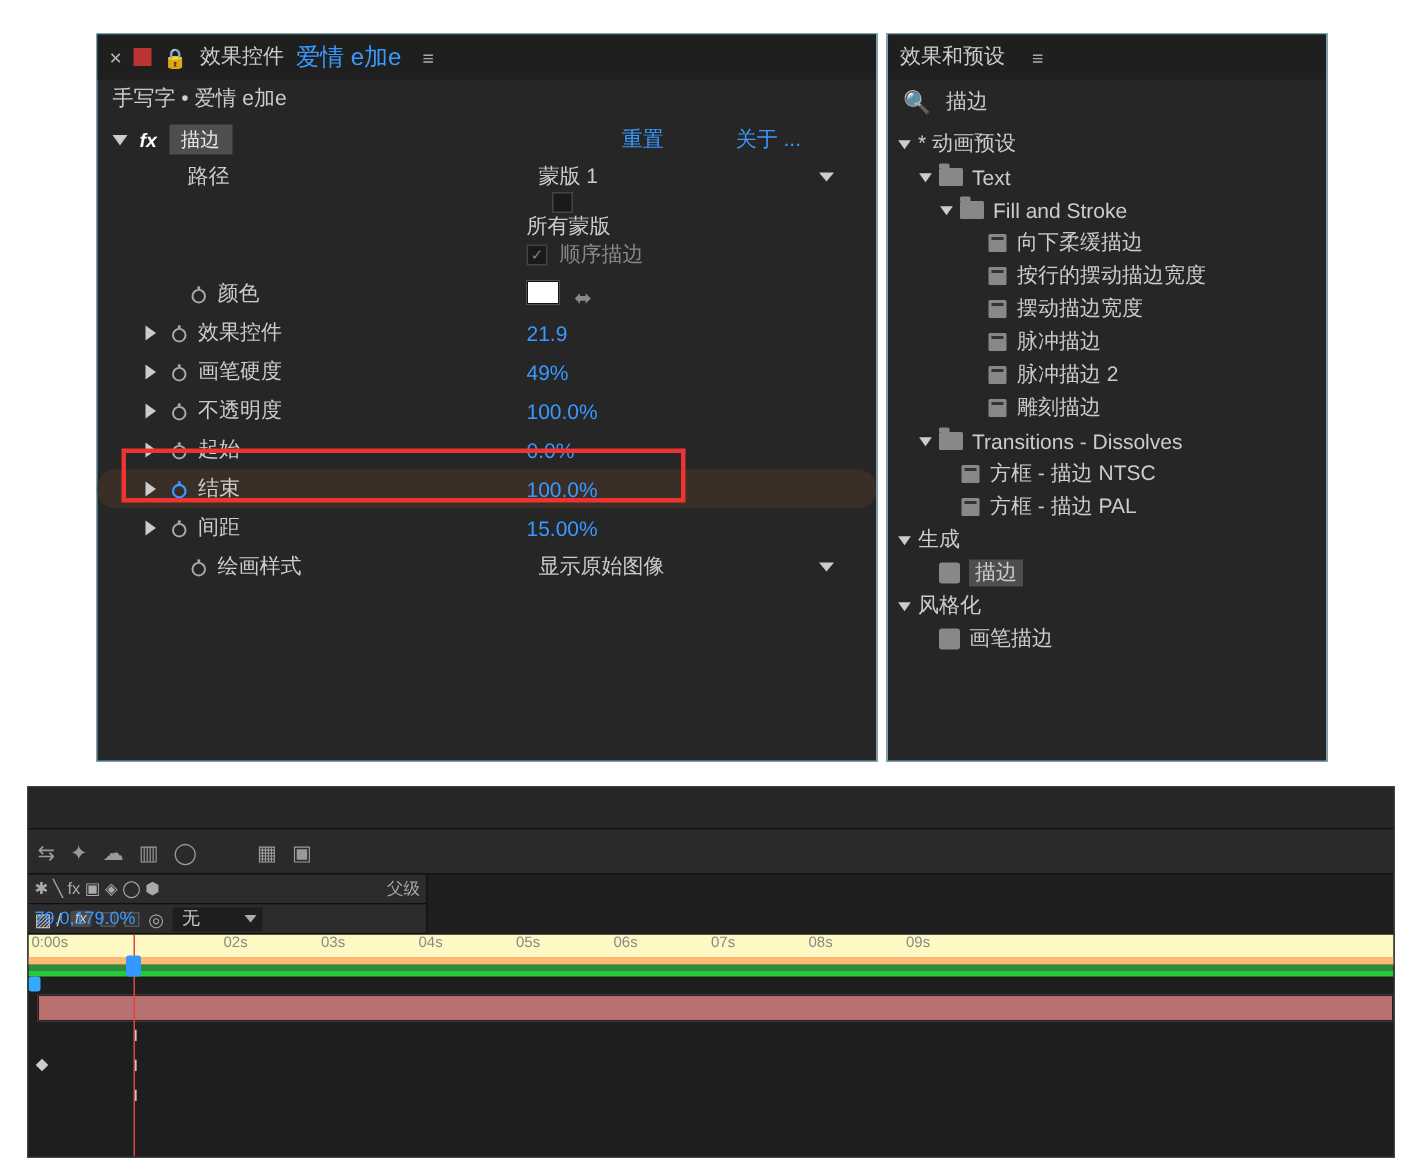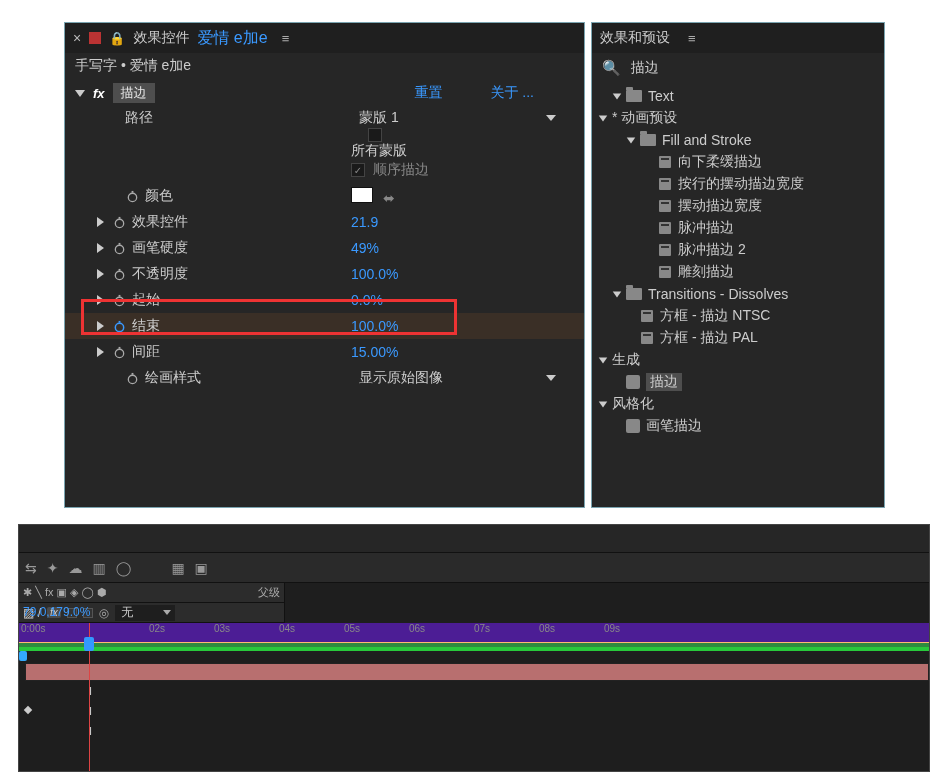--- a/index.html
+++ b/index.html
@@ -81,21 +81,21 @@
   
   .tl-colhead { height: 20px; background: #2c2c2c; display: flex; align-items: center; padding: 0 4px; font-size: 11px; color: #aaa; gap: 4px; border-bottom: 1px solid #111;}
   .tl-layer-row { height: 20px; background: #2c2c2c; display: flex; align-items: center; padding: 0 4px; font-size: 12px; color: #ccc; border-bottom: 1px solid #111; gap:6px;}
   .fx-chip { background: #4a4a4a; padding: 0 3px; font-style: italic; font-size: 10px; border-radius:2px;}
   .none-dd { background: #1e1e1e; padding: 0 18px 0 6px; height: 16px; display: flex; align-items: center; font-size: 12px; position: relative; min-width: 60px;}
   .none-dd::after { content: ""; position: absolute; right: 4px; top: 5px; border-left: 4px solid transparent; border-right: 4px solid transparent; border-top: 5px solid #aaa; }
   .swirl { color: #aaa; }
   
   .tl-scale { position: absolute; left: 4px; top: 80px; color: #3a99ff; font-size: 12px; }
   
-  .ruler { height: 20px; background: #4c1d95; position: relative; border-bottom: 1px solid #fdba74; }
+  .ruler { height: 20px; background: #fef9c3; position: relative; border-bottom: 5px solid #fdba74; }
   .ruler .tick { position: absolute; top: 0; font-size: 10px; color: #888; }
   .playhead { position: absolute; top: 0; bottom: 0; width: 1px; background: #d44; }
   .playhead-head { position: absolute; top: 14px; width: 10px; height: 14px; background: #39f; left: -5px; border-radius: 2px; }
   .cti-blue { position: absolute; top: 28px; left: 0; width: 8px; height: 10px; background: #3af; border-radius: 2px;}
   
   .bar-green { position: absolute; top: 24px; left: 0; right: 0; height: 4px; background: #28c93b; }
   .bar-greentop { position:absolute; top:20px; left:0; right:0; height:4px; background:#2e8b3e; }
   .layer-bar { position: absolute; top: 40px; left: 6px; right: 0; height: 18px; background: #b86f6f; border: 1px solid #222; }
   .kf-line { position: absolute; left: 0; right: 0; height: 20px; }
   .kf { position: absolute; width: 7px; height: 11px; color: #ccc; font-size: 11px; text-align: center; }
@@ -205,21 +205,21 @@
         <span class="stopwatch">
             <svg viewBox="0 0 14 14">
               <circle cx="7" cy="8" r="4.5" fill="none" stroke="#aaa" stroke-width="1.4"></circle>
               <rect x="6" y="1" width="2" height="2" fill="#aaa"></rect>
             </svg>
           </span>
         <span class="prop-label">起始</span>
         <span class="prop-val">0.0%</span>
       </div>
 
-      <div class="prop-row" style="background:#3a2f26;">
+      <div class="prop-row" style="background:#3a2f26;border-radius:12px;">
         <span class="tw right twr"></span>
         <span class="stopwatch active">
             <svg viewBox="0 0 14 14">
               <circle cx="7" cy="8" r="4.5" fill="none" stroke="#3a99ff" stroke-width="1.6"></circle>
               <rect x="6" y="1" width="2" height="2" fill="#3a99ff"></rect>
             </svg>
           </span>
         <span class="prop-label">结束</span>
         <span class="prop-val">100.0%</span>
       </div>
@@ -257,28 +257,28 @@
   <div class="panel right-panel">
     <div class="tab-bar">
       <span class="tab-title">效果和预设</span>
       <span class="menu-ico">≡</span>
     </div>
     <div class="search-row">
       <span class="search-ico">🔍</span>
       <span class="search-text">描边</span>
     </div>
     <div class="tree">
+      <div class="tree-row">
+          <span class="tw"></span>
+          <span>* 动画预设</span>
+        </div>
       <div class="tree-row ind1">
           <span class="tw"></span>
           <span class="folder-ico"></span>
           <span>Text</span>
-        </div>
-      <div class="tree-row">
-          <span class="tw"></span>
-          <span>* 动画预设</span>
         </div>
       <div class="tree-row ind2">
           <span class="tw"></span>
           <span class="folder-ico"></span>
           <span>Fill and Stroke</span>
         </div>
       <div class="tree-row ind4">
           <span class="preset-ico"><svg viewBox="0 0 14 14">
               <rect x="1" y="1" width="12" height="12" fill="#888" rx="1"></rect>
               <rect x="3" y="3" width="8" height="2" fill="#333"></rect>

